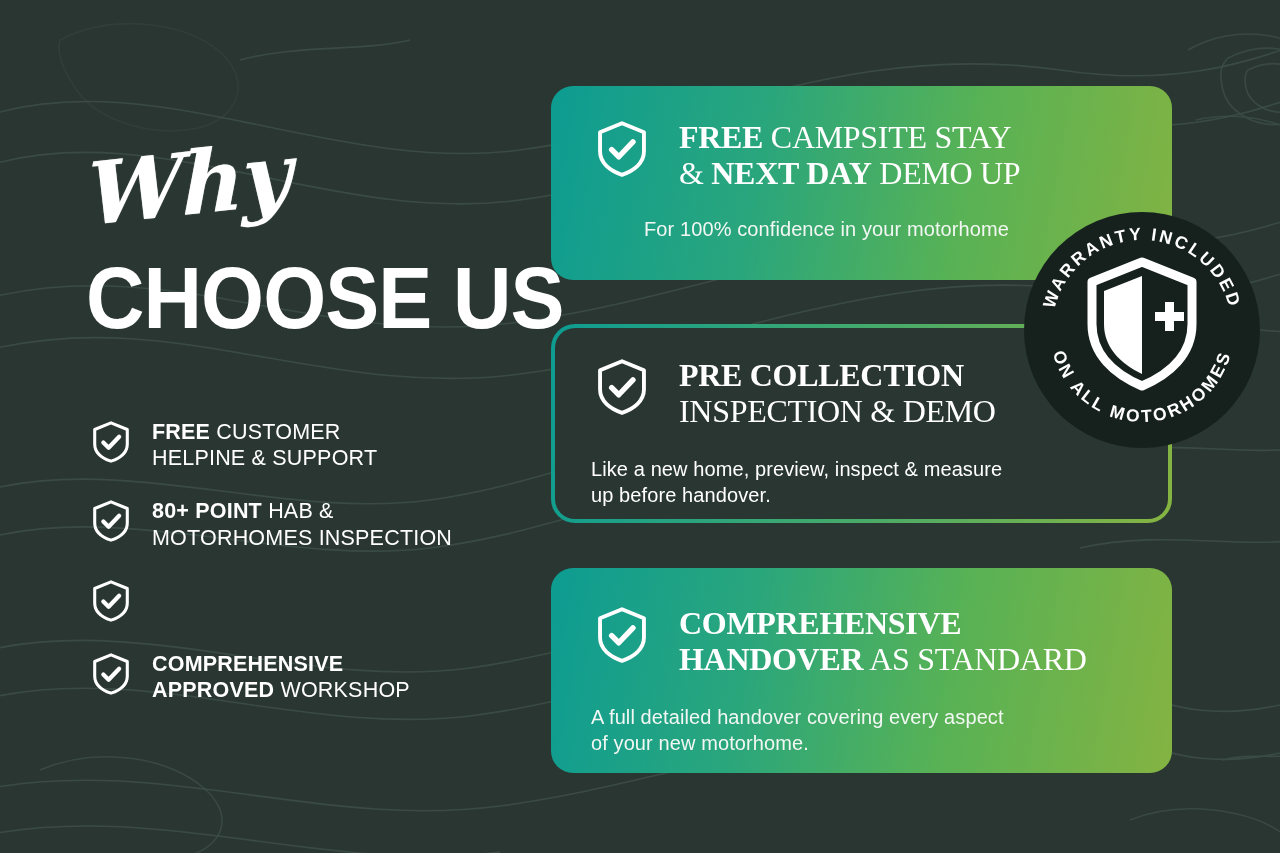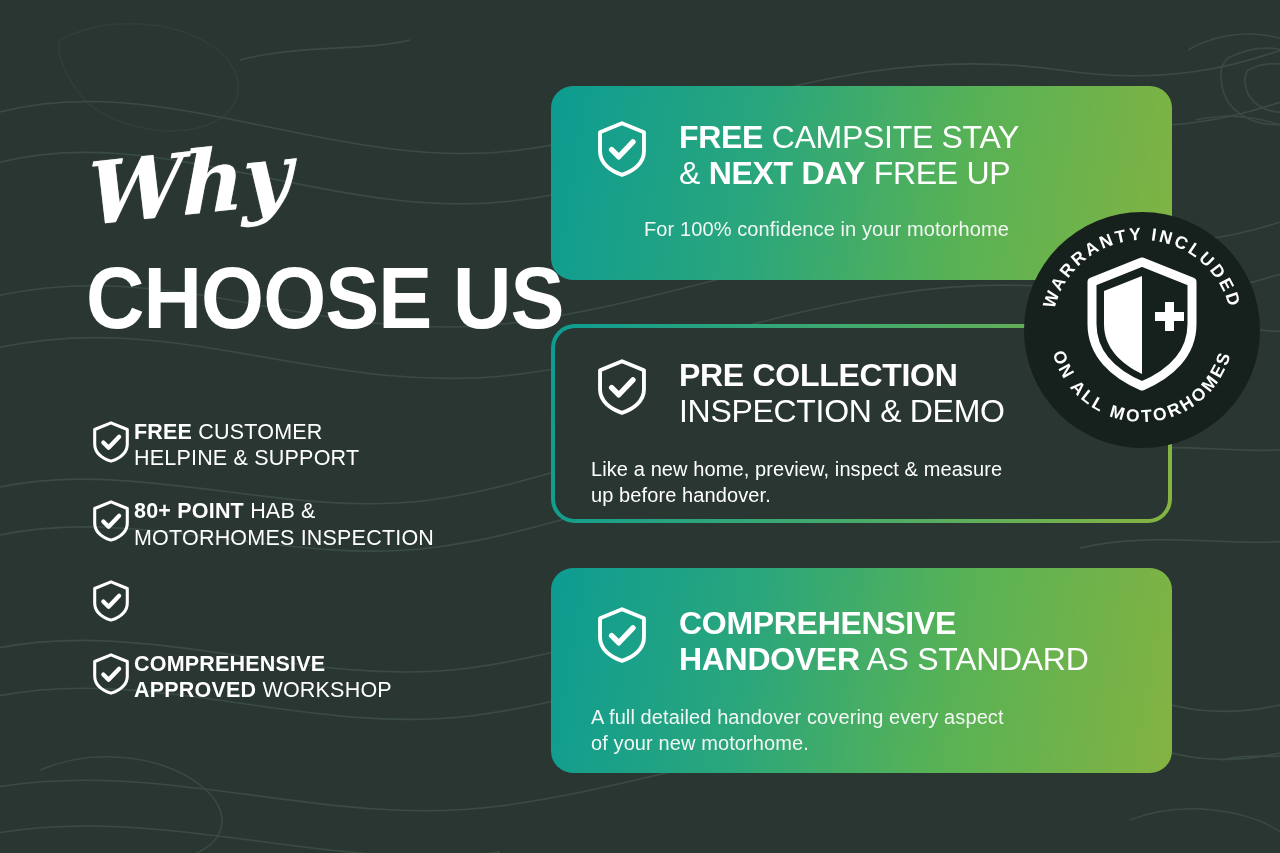--- a/index.html
+++ b/index.html
@@ -43,21 +43,21 @@
     line-height:.92;
     color:#ffffff;
     letter-spacing:-1px;
     transform:scaleX(.92);
     transform-origin:left top;
     white-space:nowrap;
   }
 
   #bullets { position:absolute; left:88px; top:418px; width:420px; }
   .bullet-row {
-    display:flex; align-items:flex-start; 
+    display:flex; align-items:flex-start; gap:18px;
     margin-bottom:26px;
   }
   .bullet-icon { flex:0 0 auto; width:46px; height:46px; margin-top:1px; }
   .bullet-text {
     color:#ffffff;
     font-size:21.5px;
     line-height:1.22;
     letter-spacing:.2px;
     padding-top:1px;
   }
@@ -76,20 +76,21 @@
   .card-head {
     display:flex; align-items:flex-start; gap:26px;
   }
   .card-icon { flex:0 0 auto; width:62px; height:62px; margin-top:2px; }
   .card-title {
     color:#ffffff;
     font-size:32px;
     line-height:1.14;
     letter-spacing:-.3px;
     padding-top:3px;
+    font-family:Liberation Serif, serif;
   }
   .card-title b { font-weight:700; }
   .card-sub {
     color:#f2f7f3;
     font-size:20px;
     line-height:1.32;
     letter-spacing:.1px;
   }
   .card-sub b { font-weight:400; }
 
@@ -218,21 +219,21 @@
 
   <div class="card" id="card-free">
     <div class="card-inner">
       <div class="card-head">
         <svg class="card-icon" viewBox="0 0 48 48">
           <path d="M24 4 L41 11 V26 C41 35 33 41 24 44 C15 41 7 35 7 26 V11 Z" fill="none" stroke="#ffffff" stroke-width="3" stroke-linejoin="round"></path>
           <path d="M16 24.5 L21.5 30 L32.5 18.5" fill="none" stroke="#ffffff" stroke-width="4.2" stroke-linecap="round" stroke-linejoin="round"></path>
         </svg>
         <div class="card-title">
           <b>FREE</b><span> CAMPSITE STAY</span><br>
-          <span>&amp; </span><b>NEXT DAY</b><span> FREE UP</span>
+          <span>&amp; </span><b>NEXT DAY</b><span> DEMO UP</span>
         </div>
       </div>
       <div class="card-sub">
         <span>For </span><b>100% confidence</b><span> in your motorhome</span><br>
       </div>
     </div>
   </div>
 
   <div class="card" id="card-pre">
     <div class="card-inner">

